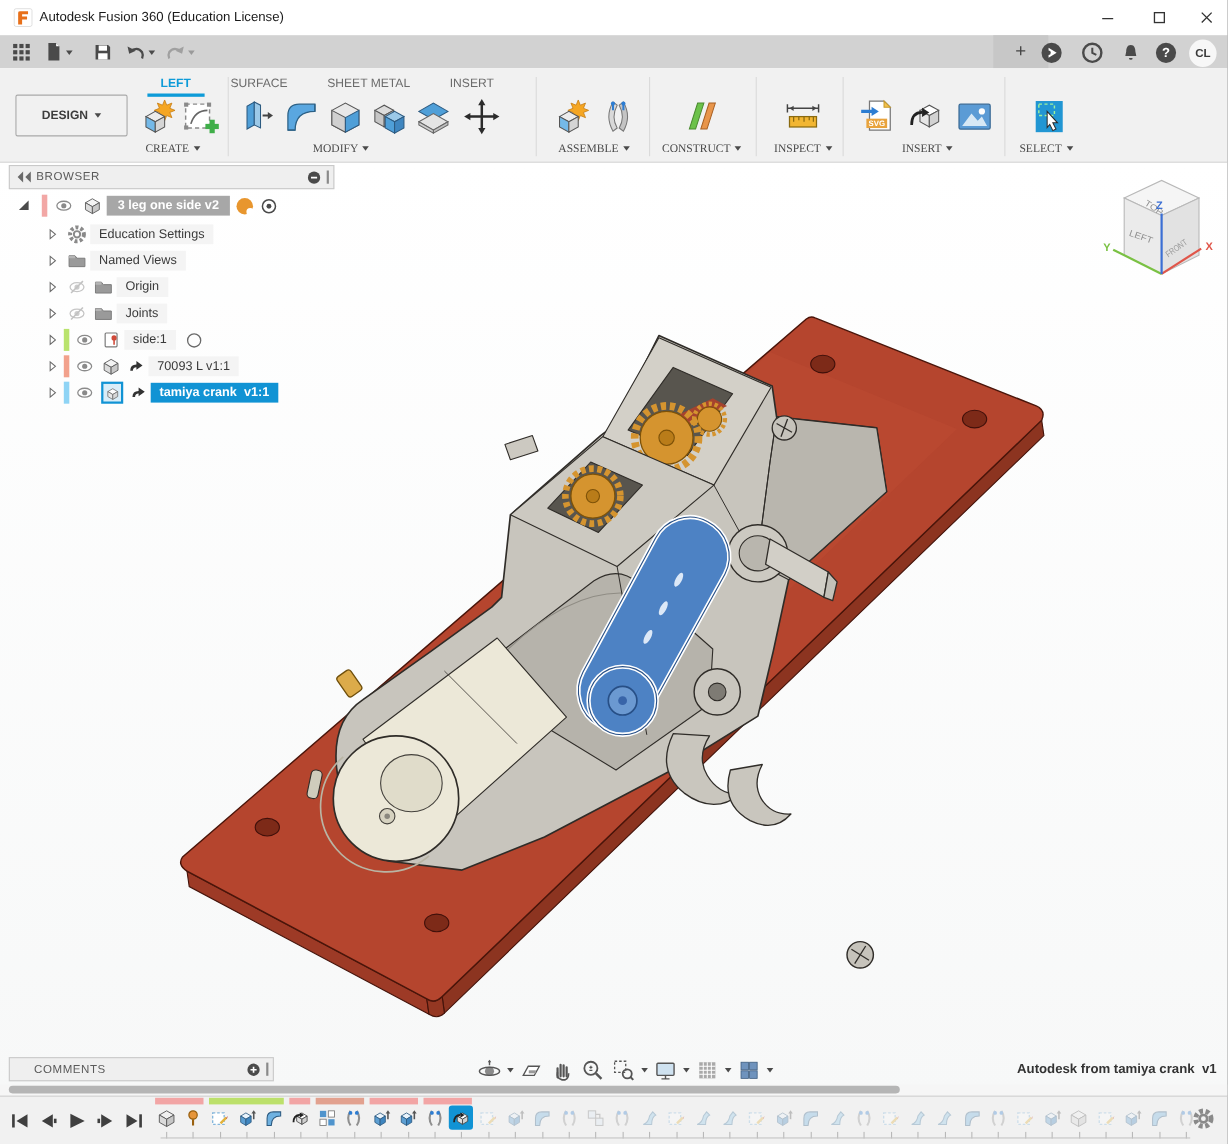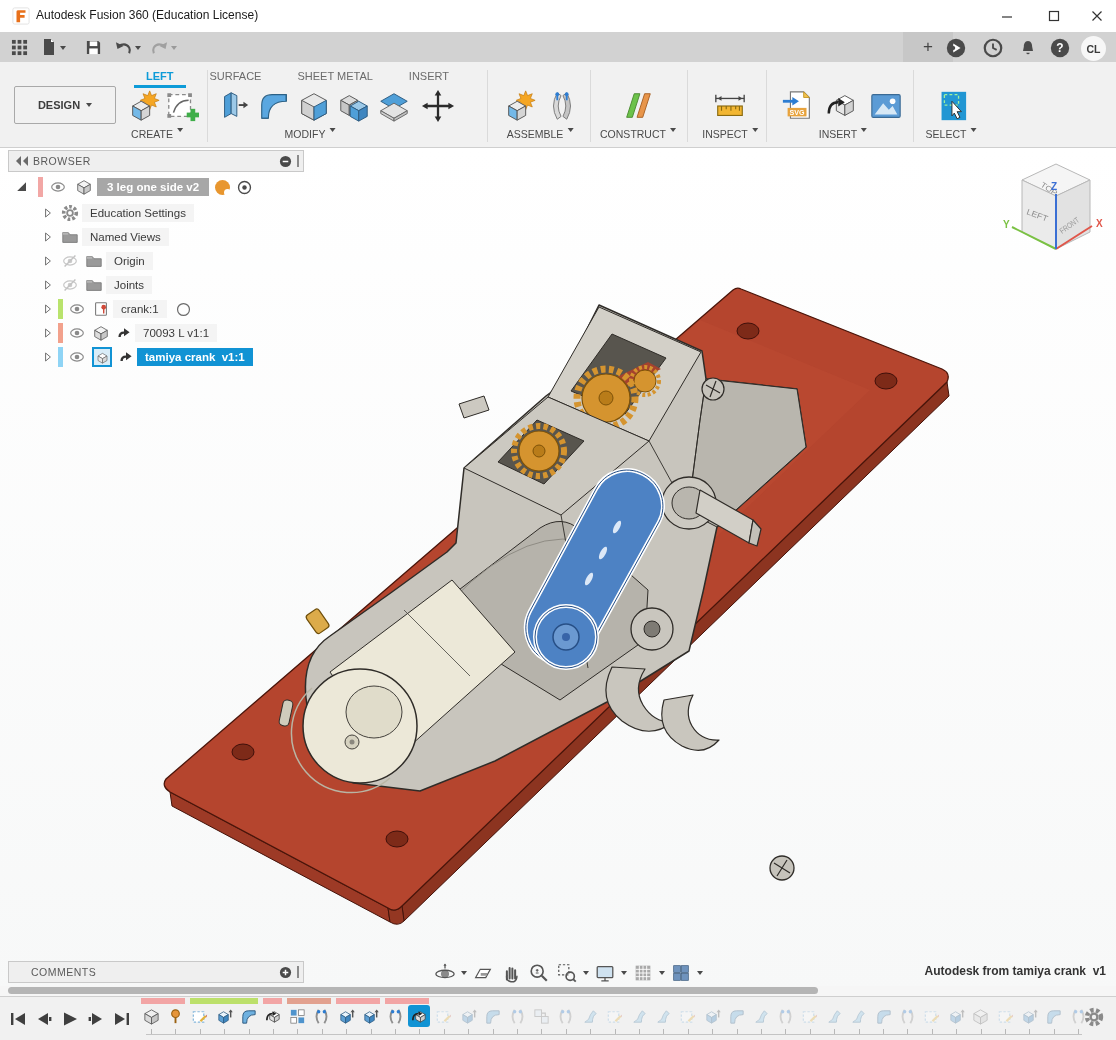--- a/index.html
+++ b/index.html
@@ -28,21 +28,21 @@
   
   .ribbon{position:absolute;left:0;top:62px;width:1116px;height:86px;background:#f1f1f1;border-bottom:1px solid #cfcfcf;box-sizing:border-box;}
   .designbtn{position:absolute;left:14px;top:24px;width:100px;height:36px;border:1px solid #a9a9a9;border-radius:2px;
              display:flex;align-items:center;justify-content:center;gap:6px;font-size:11px;font-weight:bold;color:#3d3d3d;background:#f1f1f1;}
   .rtabs{position:absolute;left:128px;top:4px;height:20px;display:flex;gap:0;}
   .rtab{position:relative;padding:0 18px;font-size:11px;color:#6b6b6b;display:flex;align-items:center;height:20px;}
   .rtab.active{color:#0d9bd8;font-weight:bold;}
   .rtab .underline{position:absolute;left:6px;right:6px;bottom:-2px;height:3px;background:#0d9bd8;}
   .rgsep{position:absolute;top:8px;width:1px;height:72px;background:#dadada;}
   .ricon{position:absolute;top:26px;width:36px;height:36px;display:flex;align-items:center;justify-content:center;}
-  .rlabel{position:absolute;top:66px;height:14px;font-size:10.5px;color:#4a4a4a;display:flex;gap:4px;transform:translateX(-50%);white-space:nowrap;}
+  .rlabel{position:absolute;top:66px;height:14px;font-size:10.5px;color:#4a4a4a;display:flex;align-items:center;gap:4px;transform:translateX(-50%);white-space:nowrap;font-family:Liberation Serif, serif;}
   
   .canvas{position:absolute;left:0;top:148px;width:1116px;height:848px;background:linear-gradient(#ffffff,#f7f8f8);overflow:hidden;}
   .scene{position:absolute;left:0;top:0;}
   
   .panelhead{position:absolute;height:22px;background:#efefef;border:1px solid #c9c9c9;box-sizing:border-box;
              display:flex;align-items:center;font-size:10.5px;color:#5a5a5a;letter-spacing:.5px;}
   .grip{width:2px;height:12px;background:#8a8a8a;margin-left:5px;}
   .brow{position:absolute;height:22px;display:flex;align-items:center;}
   .chip{background:#f4f4f4;padding:3px 8px;font-size:11.5px;color:#3a3a3a;white-space:pre;}
   .chip.sel{background:#1193d4;color:#fff;font-weight:bold;}
@@ -711,21 +711,21 @@
             <svg width="16" height="16" style="margin-right: 2px;">
               <use href="#sym-tri"></use>
             </svg>
             <div class="cbar" style="background: rgb(185, 227, 109);"></div>
             <svg width="18" height="18" style="margin: 0px 3px;">
               <use href="#sym-eye"></use>
             </svg>
             <svg width="18" height="18" style="margin: 0px 3px;">
               <use href="#sym-doc-pin"></use>
             </svg>
-            <span class="chip">crank:1</span>
+            <span class="chip">side:1</span>
             <svg width="17" height="17" style="margin-left: 8px;">
               <use href="#sym-radio"></use>
             </svg>
           </div>
           <div class="brow" style="left: 40px; top: 174px;">
             <svg width="16" height="16" style="margin-right: 2px;">
               <use href="#sym-tri"></use>
             </svg>
             <div class="cbar" style="background: rgb(242, 161, 140);"></div>
             <svg width="18" height="18" style="margin: 0px 3px;">
@@ -753,21 +753,21 @@
               </svg>
             </div>
             <svg width="16" height="16" style="margin: 0px 3px;">
               <use href="#sym-derive-arrow"></use>
             </svg>
             <span class="chip sel">tamiya crank  v1:1</span>
           </div>
         </div>
     </div>
 
-    <div class="panelhead" style="left:8px;top:813px;width:296px">
+    <div class="panelhead" style="left:8px;top:813px;width:241px">
       <span style="margin-left:22px">COMMENTS</span>
       <div style="margin-left:auto;display:flex;align-items:center;margin-right:4px">
         <svg width="13" height="13" viewBox="0 0 14 14">
           <circle cx="7" cy="7" r="6" fill="#4a4a4a"></circle>
             <path d="M4 7 H10 M7 4 V10" stroke="#fff" stroke-width="1.6"></path>
         </svg>
         <div class="grip"></div>
       </div>
     </div>
 

